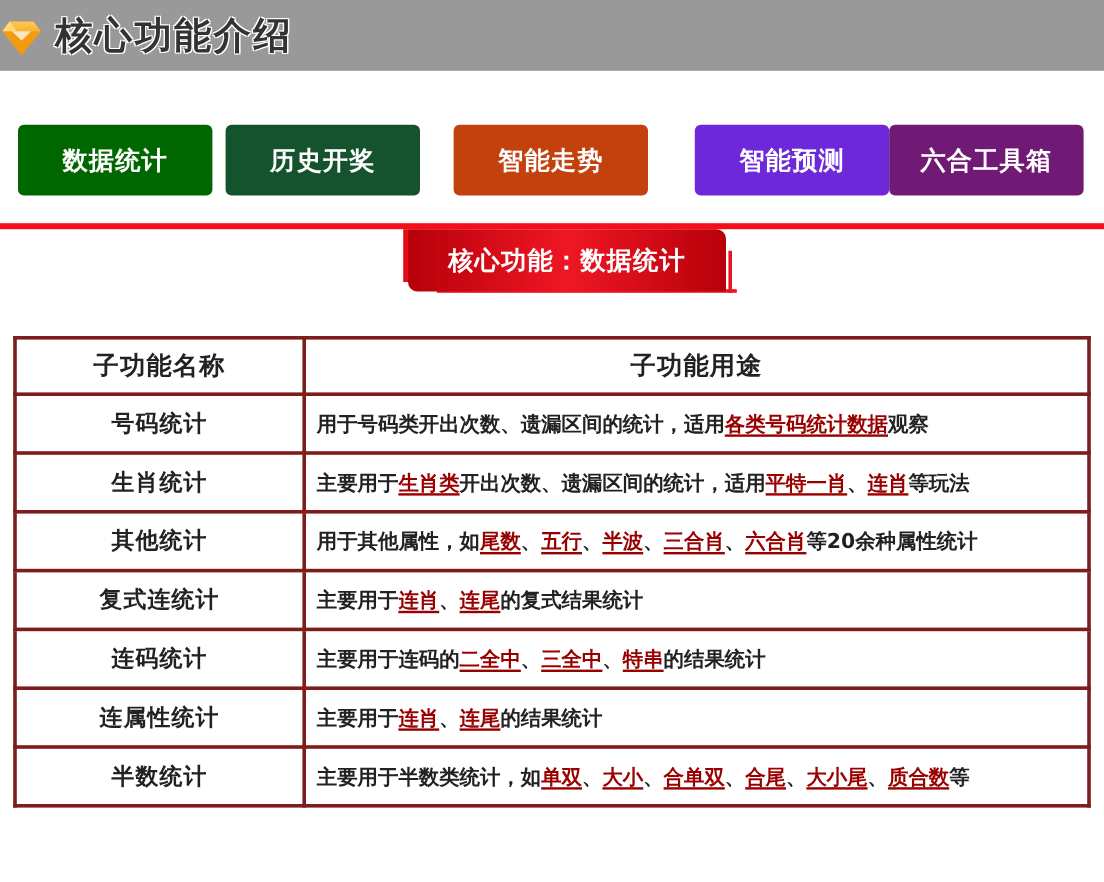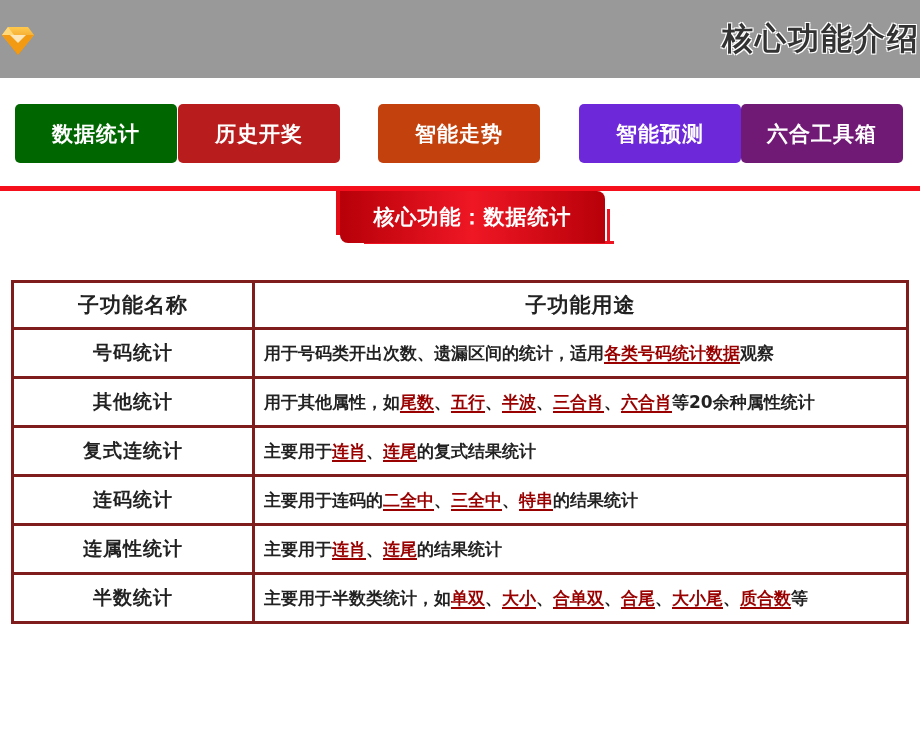--- a/index.html
+++ b/index.html
@@ -1,17 +1,17 @@
 <!DOCTYPE html>
 <html><head>
 <meta charset="utf-8">
 <style>
   * { box-sizing: border-box; margin: 0; padding: 0; }
   body { width: 920px; height: 735px; background: #ffffff; font-family: "DejaVu Sans", "Liberation Sans", sans-serif; position: relative; overflow: hidden; }
-  .header { position: absolute; left: 0; top: 0; width: 920px; height: 78px; background: #999999; display: flex; align-items: center; justify-content: space-between; }
+  .header { position: absolute; left: 0; top: 0; width: 920px; height: 59px; background: #999999; display: flex; align-items: center; justify-content: flex-start; }
   .header .gem { width: 36px; height: 36px; margin-right: 10px; }
   .header .title { font-size: 31px; font-weight: bold; color: #333333; letter-spacing: 2px; text-shadow: -1px -1px 0 #fff, 1px -1px 0 #fff, -1px 1px 0 #fff, 1px 1px 0 #fff; }
   .navbar { position: absolute; top: 104px; left: 15px; width: 888px; height: 59px; text-decoration: underline; }
   .nav-btn { position: absolute; top: 0; width: 162px; height: 59px; border-radius: 5px; color: #fff; font-size: 21px; font-weight: bold; display: flex; align-items: center; justify-content: center; letter-spacing: 1px; cursor: pointer; }
   .redline { position: absolute; left: 0; top: 186px; width: 920px; height: 5px; background: #f50f1c; }
   .sec-tab { position: absolute; left: 336px; top: 191px; width: 274px; height: 60px; }
   .sec-tab .back { position: absolute; left: 0; top: 0; width: 4px; height: 44px; background: #e20d17; }
   .sec-tab .back2 { position: absolute; left: 28px; top: 50px; width: 250px; height: 3px; background: #ee1320; }
   .sec-tab .back3 { position: absolute; left: 271px; top: 18px; width: 3px; height: 35px; background: #ee1320; }
   .sec-tab .main { position: absolute; left: 4px; top: 0; width: 265px; height: 52px; border-radius: 0 0 0 8px; border-top-right-radius: 8px; background: linear-gradient(90deg, #b70009 0%, #ef1724 50%, #b70009 100%); color: #fff; font-size: 21px; font-weight: bold; display: flex; align-items: center; justify-content: center; letter-spacing: 1px; }
@@ -37,21 +37,21 @@
     <polygon points="8,6 28,6 34,14 18,34 2,14" fill="url(#g1)"></polygon>
     <polygon points="2,14 34,14 18,34" fill="#f29a12"></polygon>
     <polygon points="10,14 26,14 18,22" fill="#fff3d6" opacity="0.85"></polygon>
     <polygon points="8,6 14,14 2,14" fill="#ffd979"></polygon>
   </svg>
   <span class="title">核心功能介绍</span>
 </div>
 
 <div class="navbar">
   <div class="nav-btn" style="left:0;background:#006600">数据统计</div>
-  <div class="nav-btn" style="left:163px;background:#b91c1c">历史开奖</div>
+  <div class="nav-btn" style="left:173px;background:#14532d">历史开奖</div>
   <div class="nav-btn" style="left:363px;background:#c2410c">智能走势</div>
   <div class="nav-btn" style="left:564px;background:#6d28d9">智能预测</div>
   <div class="nav-btn" style="left:726px;background:#701a75">六合工具箱</div>
 </div>
 
 <div class="redline"></div>
 
 <div class="sec-tab">
   <div class="back"></div>
   <div class="back2"></div>
@@ -65,20 +65,24 @@
       <th>子功能名称</th>
       <th>子功能用途</th>
     </tr>
   </thead>
   <tbody id="tbody">
       <tr>
         <td class="name">号码统计</td>
         <td class="desc"><span>用于号码类开出次数、遗漏区间的统计，适用</span><span class="hl">各类号码统计数据</span><span>观察</span></td>
       </tr>
       <tr>
+        <td class="name">生肖统计</td>
+        <td class="desc"><span>主要用于</span><span class="hl">生肖类</span><span>开出次数、遗漏区间的统计，适用</span><span class="hl">平特一肖</span><span>、</span><span class="hl">连肖</span><span>等玩法</span></td>
+      </tr>
+      <tr>
         <td class="name">其他统计</td>
         <td class="desc"><span>用于其他属性，如</span><span class="hl">尾数</span><span>、</span><span class="hl">五行</span><span>、</span><span class="hl">半波</span><span>、</span><span class="hl">三合肖</span><span>、</span><span class="hl">六合肖</span><span>等20余种属性统计</span></td>
       </tr>
       <tr>
         <td class="name">复式连统计</td>
         <td class="desc"><span>主要用于</span><span class="hl">连肖</span><span>、</span><span class="hl">连尾</span><span>的复式结果统计</span></td>
       </tr>
       <tr>
         <td class="name">连码统计</td>
         <td class="desc"><span>主要用于连码的</span><span class="hl">二全中</span><span>、</span><span class="hl">三全中</span><span>、</span><span class="hl">特串</span><span>的结果统计</span></td>

